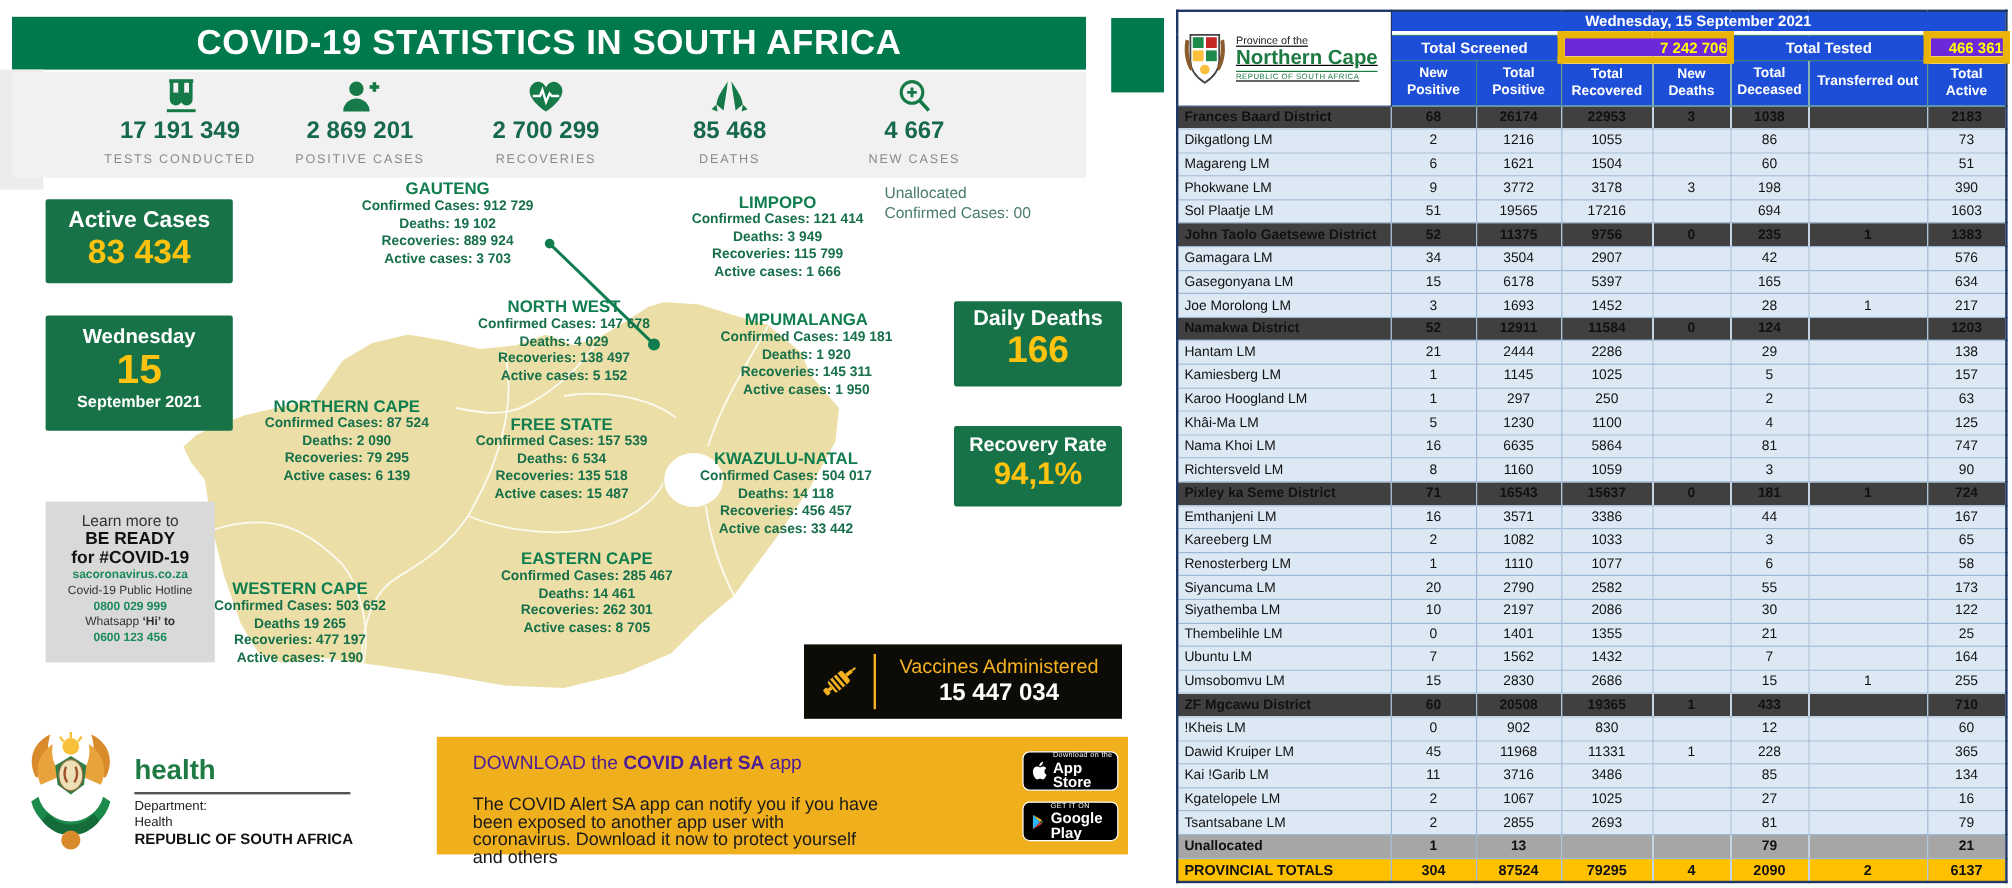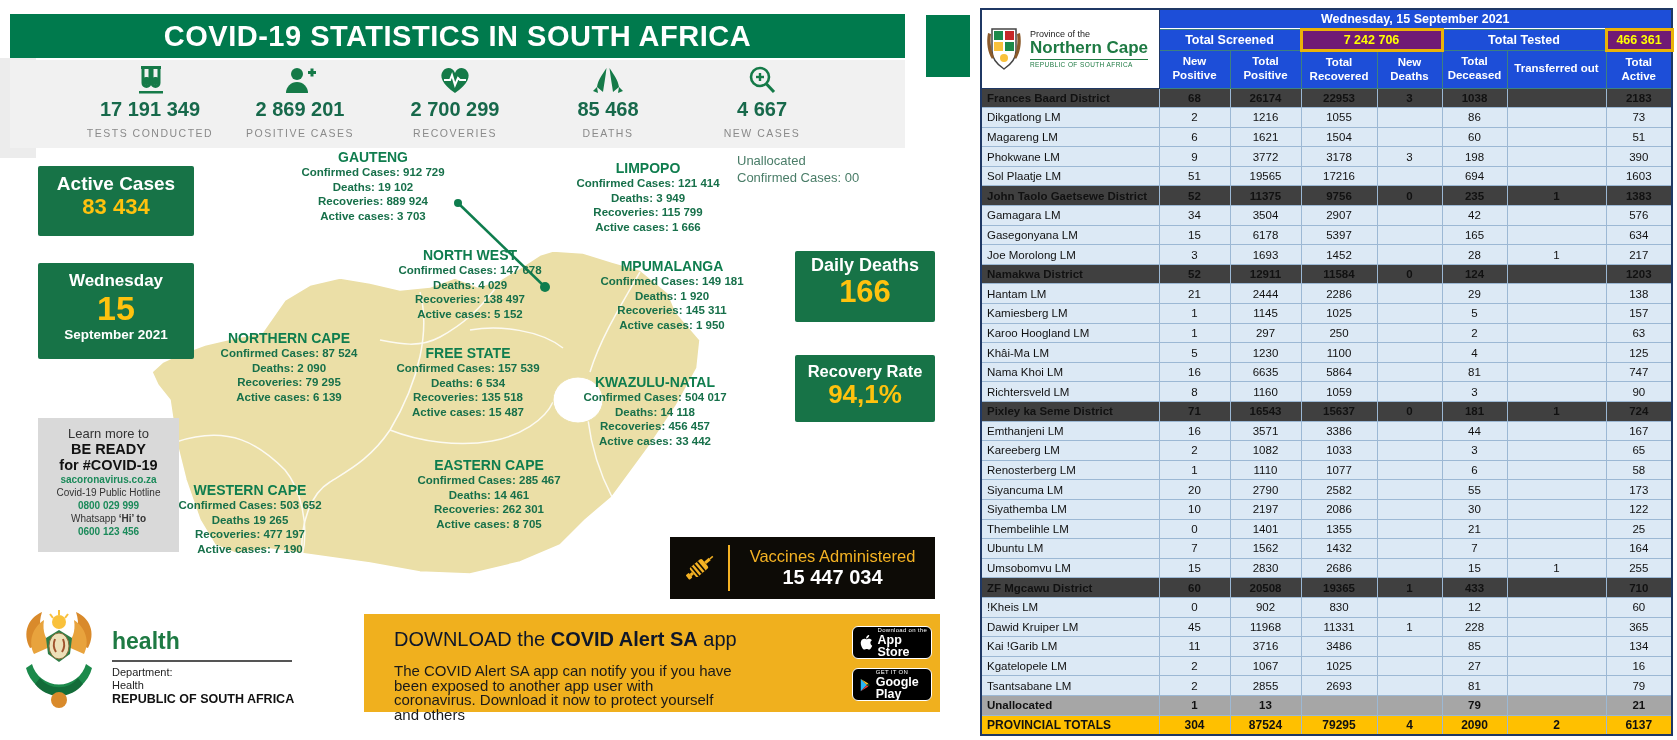--- a/index.html
+++ b/index.html
@@ -18,21 +18,21 @@
   .stat { position:absolute; top:4px; width:170px; text-align:center; transform:translateX(-50%); }
   .stat-icon { height:32px; display:flex; align-items:center; justify-content:center; }
   .stat-value { margin-top:2px; font-size:20px; font-weight:bold; color:#17694B; }
   .stat-label { margin-top:6px; font-size:10.5px; color:#8a8a8a; letter-spacing:1.5px; }
 
   .gbox { position:absolute; background:#177347; border-radius:2px; text-align:center; color:#fff; }
   .gbox .t1 { font-weight:bold; }
   .gbox .big { font-weight:bold; color:#FFC20E; line-height:1.05; }
   #active-box { left:38px; top:166px; width:156px; height:70px; padding-top:7px; }
   #active-box .t1 { font-size:19px; }
-  #active-box .big { font-size:22px; }
+  #active-box .big { font-size:28px; }
   #date-box { left:38px; top:263px; width:156px; height:96px; padding-top:8px; }
   #date-box .t1 { font-size:17px; }
   #date-box .big { font-size:34px; }
   #date-box .t2 { font-size:13.5px; font-weight:bold; }
   #deaths-box { left:795px; top:251px; width:140px; height:71px; padding-top:4px; }
   #deaths-box .t1 { font-size:18px; }
   #deaths-box .big { font-size:31px; }
   #recovery-box { left:795px; top:355px; width:140px; height:67px; padding-top:7px; }
   #recovery-box .t1 { font-size:16.5px; }
   #recovery-box .big { font-size:26px; }
@@ -59,42 +59,42 @@
   #vaccine-box .vlabel { color:#F4B223; font-size:16.5px; }
   #vaccine-box .vnum { color:#fff; font-weight:bold; font-size:20px; }
 
   #health-block { position:absolute; left:20px; top:608px; width:320px; height:110px; }
   #health-block .hname { position:absolute; left:92px; top:20px; font-size:23px; font-weight:bold; color:#1e7a43; }
   #health-block .hrule { position:absolute; left:92px; top:52px; width:180px; height:2px; background:#555; }
   #health-block .dep { position:absolute; left:92px; top:58px; font-size:11px; color:#222; line-height:13px; }
   #health-block .rep { position:absolute; left:92px; top:84px; font-size:12.5px; font-weight:bold; color:#111; }
 
   #dl-banner { position:absolute; left:364px; top:614px; width:576px; height:98px; background:#F0B01E; }
-  #dl-banner .dlt { position:absolute; left:30px; top:14px; font-size:20px; color:#0f172a; }
+  #dl-banner .dlt { position:absolute; left:30px; top:14px; font-size:16px; color:#4c1d95; }
   #dl-banner .dlt b { font-weight:bold; }
   #dl-banner .dlb { position:absolute; left:30px; top:50px; width:345px; font-size:15px; line-height:14.5px; color:#1a1a1a; }
   .store-badge { position:absolute; left:852px; width:80px; height:33px; background:#000; border:1px solid #fff;
                  border-radius:6px; display:flex; align-items:center; padding-left:7px; cursor:pointer; }
   .store-badge .bt { margin-left:5px; color:#fff; line-height:1; }
   .store-badge .bt .small { font-size:6px; letter-spacing:.3px; }
   .store-badge .bt .big { font-size:12.5px; font-weight:bold; margin-top:1px; }
   #badge-appstore { top:626px; }
   #badge-gplay { top:668px; }
 
   
   #nc-table { position:absolute; left:980px; top:8px; width:691px; height:728px; border-collapse:collapse;
               table-layout:fixed; border:2.5px solid #1f3864; font-size:11.5px; }
   #nc-table td, #nc-table th { overflow:hidden; }
   .hd { background:#1d4ed8; color:#fff; font-weight:bold; text-align:center; border:1px solid #3d8080; }
   .hd-date { font-size:12.5px; height:20px; }
   .hd-mid { font-size:12.5px; height:21px; }
   .hd-col { font-size:11.5px; line-height:1.2; height:38px; padding:1px; }
-  .dark-val { background:#701a75; color:#FFFF00; font-weight:bold; text-align:center; border:3px solid #eab308; }
+  .dark-val { background:#6d28d9; color:#FFFF00; font-weight:bold; text-align:right; border:6px solid #eab308; }
   #logo-cell { background:#fff; border:1px solid #1f3864; padding:2px 4px; }
-  .logo-wrap { display:flex; align-items:center; gap:8px; }
+  .logo-wrap { display:flex; align-items:center; gap:8px;text-decoration:underline; }
   .logo-text .lt1 { font-size:9px; color:#222; }
   .logo-text .lt2 { font-size:17px; font-weight:bold; color:#1e7a43; line-height:18px; }
   .logo-text .lt3 { font-size:6.5px; color:#1e7a43; border-top:1.5px solid #1e7a43; margin-top:2px; padding-top:1px; letter-spacing:.4px; }
   #nc-table tbody td { border:1px solid #9cb8d4; text-align:center; color:#111; height:19px; padding:0 2px; }
   #nc-table tbody td.c-name { text-align:left; padding-left:5px; }
   tr.row-lm td { background:#dce9f5; }
   tr.row-district td { background:#404040; color:#fff; font-weight:bold; border-color:#404040; }
   tr.row-unallocated td { background:#a6a6a6; color:#111; font-weight:bold; border-color:#8f8f8f; }
   tr.row-total td { background:#FFC000; color:#111; font-weight:bold; border-color:#d79b00; font-size:12px; }
 </style>

